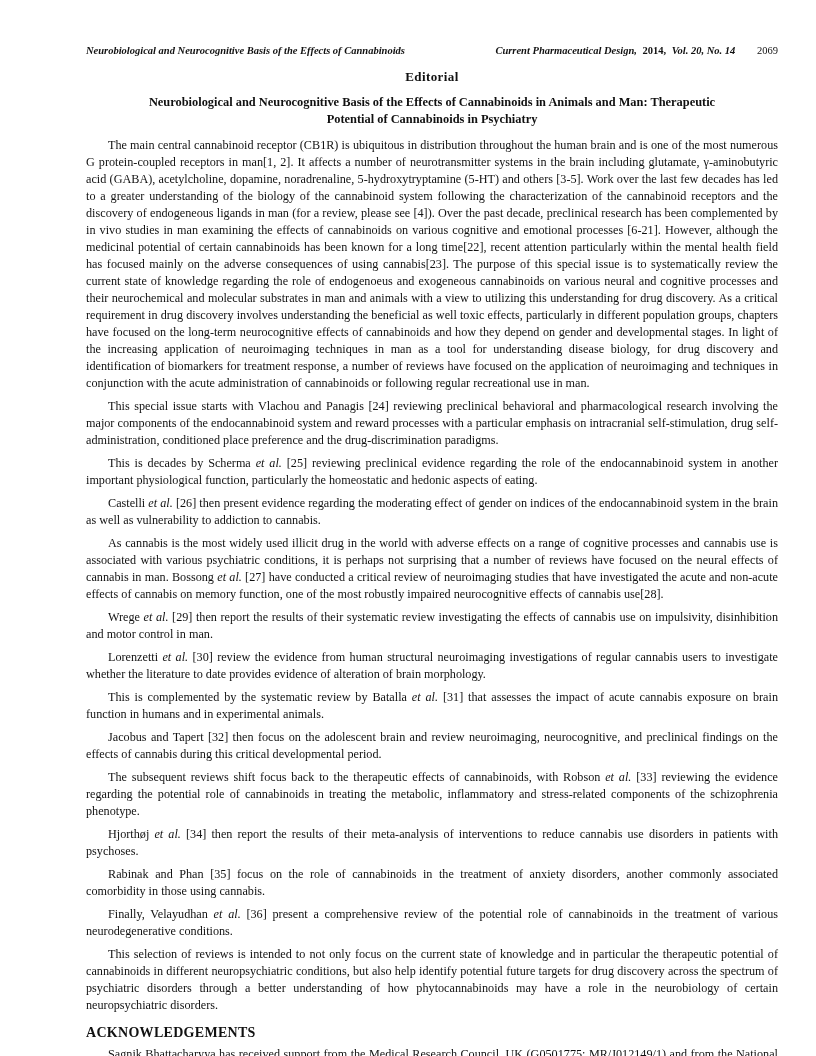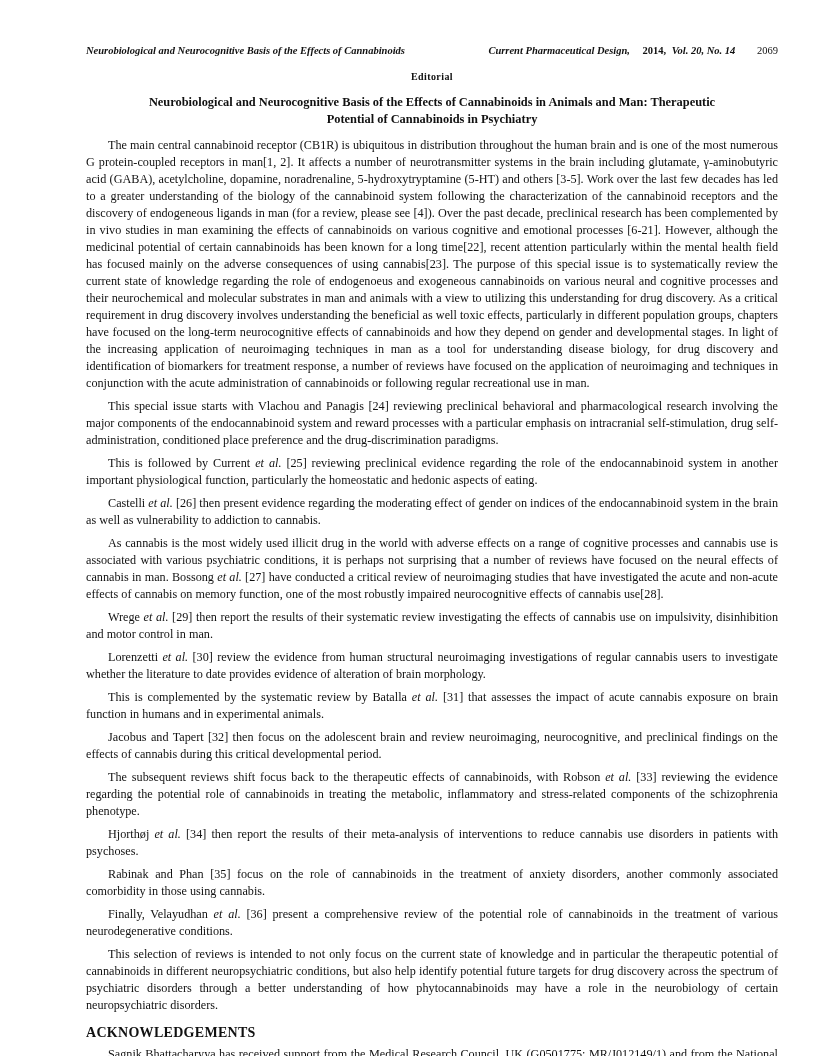--- a/index.html
+++ b/index.html
@@ -21,27 +21,27 @@
     justify-content: space-between;
     align-items: baseline;
     font-size: 10.5px;
     line-height: 13px;
     margin-bottom: 12px;
     white-space: nowrap;
   }
   .rh-left { font-weight: bold; font-style: italic; }
   .rh-right { font-weight: bold; }
   .cit-journal { font-weight: bold; font-style: italic; }
-  .cit-year { font-weight: bold; margin-left: 10px; }
+  .cit-year { font-weight: bold; margin-left: 3px; }
   .cit-volume { font-weight: bold; font-style: italic; margin-left: 3px; }
   .cit-page { font-weight: normal; margin-left: 19px; }
   .section-label {
     text-align: center;
     font-weight: bold;
-    font-size: 10px;
+    font-size: 13px;
     line-height: 16px;
     letter-spacing: 0.4px;
     margin-bottom: 9px;
   }
   .article-title {
     text-align: center;
     font-weight: bold;
     font-size: 12.4px;
     line-height: 17px;
     margin-bottom: 9px;
@@ -80,21 +80,21 @@
   <div class="section-label">Editorial</div>
 
   <h1 class="article-title">
     <span>Neurobiological and Neurocognitive Basis of the Effects of Cannabinoids in Animals and Man: Therapeutic</span><br>
     <span>Potential of Cannabinoids in Psychiatry</span>
   </h1>
 
   <div class="article-body">
       <p class="body-par"><span>The main central cannabinoid receptor (CB1R) is ubiquitous in distribution throughout the human brain and is one of the most numerous G protein-coupled receptors in man[1, 2]. It affects a number of neurotransmitter systems in the brain including glutamate, γ-aminobutyric acid (GABA), acetylcholine, dopamine, noradrenaline, 5-hydroxytryptamine (5-HT) and others [3-5]. Work over the last few decades has led to a greater understanding of the biology of the cannabinoid system following the characterization of the cannabinoid receptors and the discovery of endogeneous ligands in man (for a review, please see [4]). Over the past decade, preclinical research has been complemented by in vivo studies in man examining the effects of cannabinoids on various cognitive and emotional processes [6-21]. However, although the medicinal potential of certain cannabinoids has been known for a long time[22], recent attention particularly within the mental health field has focused mainly on the adverse consequences of using cannabis[23]. The purpose of this special issue is to systematically review the current state of knowledge regarding the role of endogenoeus and exogeneous cannabinoids on various neural and cognitive processes and their neurochemical and molecular substrates in man and animals with a view to utilizing this understanding for drug discovery. As a critical requirement in drug discovery involves understanding the beneficial as well toxic effects, particularly in different population groups, chapters have focused on the long-term neurocognitive effects of cannabinoids and how they depend on gender and developmental stages. In light of the increasing application of neuroimaging techniques in man as a tool for understanding disease biology, for drug discovery and identification of biomarkers for treatment response, a number of reviews have focused on the application of neuroimaging and techniques in conjunction with the acute administration of cannabinoids or following regular recreational use in man.</span></p>
       <p class="body-par"><span>This special issue starts with Vlachou and Panagis [24] reviewing preclinical behavioral and pharmacological research involving the major components of the endocannabinoid system and reward processes with a particular emphasis on intracranial self-stimulation, drug self-administration, conditioned place preference and the drug-discrimination paradigms.</span></p>
-      <p class="body-par"><span>This is followed by Current </span><i>et al.</i><span> [25] reviewing preclinical evidence regarding the role of the endocannabinoid system in another important physiological function, particularly the homeostatic and hedonic aspects of eating.</span></p>
+      <p class="body-par"><span>This is decades by Scherma </span><i>et al.</i><span> [25] reviewing preclinical evidence regarding the role of the endocannabinoid system in another important physiological function, particularly the homeostatic and hedonic aspects of eating.</span></p>
       <p class="body-par"><span>Castelli </span><i>et al.</i><span> [26] then present evidence regarding the moderating effect of gender on indices of the endocannabinoid system in the brain as well as vulnerability to addiction to cannabis.</span></p>
       <p class="body-par"><span>As cannabis is the most widely used illicit drug in the world with adverse effects on a range of cognitive processes and cannabis use is associated with various psychiatric conditions, it is perhaps not surprising that a number of reviews have focused on the neural effects of cannabis in man. Bossong </span><i>et al.</i><span> [27] have conducted a critical review of neuroimaging studies that have investigated the acute and non-acute effects of cannabis on memory function, one of the most robustly impaired neurocognitive effects of cannabis use[28].</span></p>
       <p class="body-par"><span>Wrege </span><i>et al.</i><span> [29] then report the results of their systematic review investigating the effects of cannabis use on impulsivity, disinhibition and motor control in man.</span></p>
       <p class="body-par"><span>Lorenzetti </span><i>et al.</i><span> [30] review the evidence from human structural neuroimaging investigations of regular cannabis users to investigate whether the literature to date provides evidence of alteration of brain morphology.</span></p>
       <p class="body-par"><span>This is complemented by the systematic review by Batalla </span><i>et al.</i><span> [31] that assesses the impact of acute cannabis exposure on brain function in humans and in experimental animals.</span></p>
       <p class="body-par"><span>Jacobus and Tapert [32] then focus on the adolescent brain and review neuroimaging, neurocognitive, and preclinical findings on the effects of cannabis during this critical developmental period.</span></p>
       <p class="body-par"><span>The subsequent reviews shift focus back to the therapeutic effects of cannabinoids, with Robson </span><i>et al.</i><span> [33] reviewing the evidence regarding the potential role of cannabinoids in treating the metabolic, inflammatory and stress-related components of the schizophrenia phenotype.</span></p>
       <p class="body-par"><span>Hjorthøj </span><i>et al.</i><span> [34] then report the results of their meta-analysis of interventions to reduce cannabis use disorders in patients with psychoses.</span></p>
       <p class="body-par"><span>Rabinak and Phan [35] focus on the role of cannabinoids in the treatment of anxiety disorders, another commonly associated comorbidity in those using cannabis.</span></p>
       <p class="body-par"><span>Finally, Velayudhan </span><i>et al.</i><span> [36] present a comprehensive review of the potential role of cannabinoids in the treatment of various neurodegenerative conditions.</span></p>

